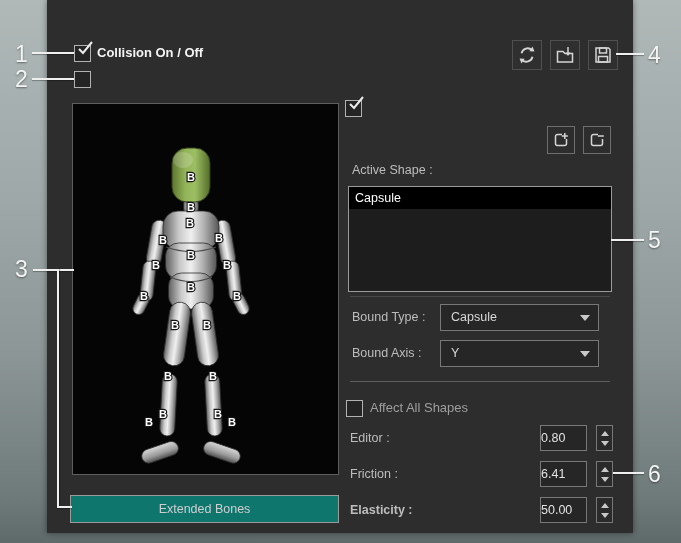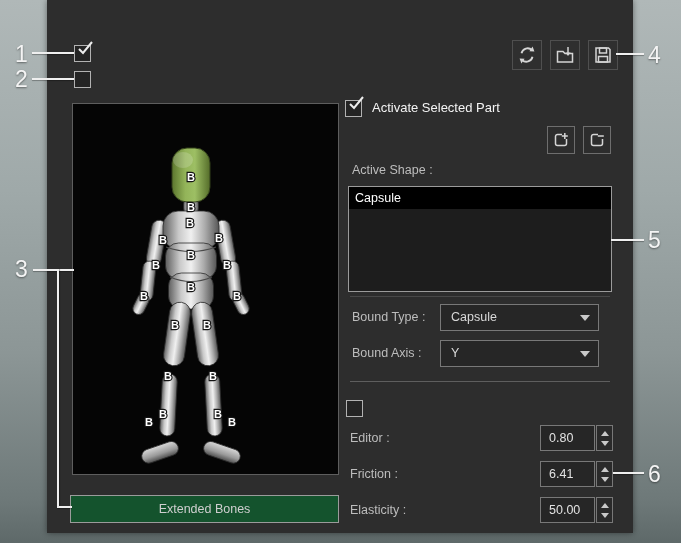--- a/index.html
+++ b/index.html
@@ -27,35 +27,35 @@
     display:flex;align-items:center;justify-content:center;}
   .smallbtn{position:absolute;width:26px;height:26px;border:1px solid #6E6E6E;background:#2D2D2D;
     display:flex;align-items:center;justify-content:center;}
 
   
   .preview{position:absolute;left:25px;top:103px;width:265px;height:370px;background:#050505;border:1px solid #5E5E5E;}
   .preview svg text{font-family:"Liberation Sans",sans-serif;font-size:11px;font-weight:bold;fill:#FFFFFF;
     stroke:#141414;stroke-width:2.4px;paint-order:stroke;text-anchor:middle;}
 
   .extbtn{position:absolute;left:23px;top:495px;width:267px;height:26px;border:1px solid #9B9B9B;
-    background:#14532d;color:#CFCFCF;font-size:12.5px;text-align:center;line-height:26px;}
+    background:#0f766e;color:#CFCFCF;font-size:12.5px;text-align:center;line-height:26px;}
 
   .fieldlabel{position:absolute;font-size:12.5px;color:#BDBDBD;white-space:nowrap;}
 
   .listbox{position:absolute;left:301px;top:186px;width:262px;height:104px;border:1px solid #9B9B9B;background:#1D1D1D;overflow:hidden;}
   .list-item{height:22px;line-height:22px;padding-left:6px;font-size:12.5px;color:#D8D8D8;}
   .list-item.selected{background:#000000;color:#FFFFFF;}
 
   .dropdown{position:absolute;height:25px;width:157px;border:1px solid #787878;background:#262626;}
   .dropdown .val{display:block;line-height:25px;padding-left:10px;font-size:12.5px;color:#D8D8D8;}
   .dd-arrow{position:absolute;right:8px;top:10px;width:0;height:0;
     border-left:5px solid transparent;border-right:5px solid transparent;border-top:6px solid #C9C9C9;}
 
   .valuebox{position:absolute;width:45px;height:24px;border:1px solid #787878;background:#262626;
-    line-height:24px;padding-left:8px;font-size:12.5px;color:#E2E2E2;}
+    line-height:24px;font-size:12.5px;color:#E2E2E2;}
   .spin{position:absolute;width:15px;height:24px;border:1px solid #787878;background:#2A2A2A;
     display:flex;flex-direction:column;align-items:center;justify-content:center;gap:5px;}
   .tri-up{width:0;height:0;border-left:4px solid transparent;border-right:4px solid transparent;border-bottom:5px solid #C9C9C9;}
   .tri-down{width:0;height:0;border-left:4px solid transparent;border-right:4px solid transparent;border-top:5px solid #C9C9C9;}
 
   .divider{position:absolute;height:1px;background:#5E5E5E;}
   .divider.faint{background:#484848;}
 
   
   .num{position:absolute;color:#F4F4F4;font-size:23px;text-shadow:0 1px 2px rgba(0,0,0,.45);}
@@ -66,20 +66,21 @@
 <body>
 
 <div class="dialog">
 
 
   <span class="cb checked" style="left:27px;top:45px;">
     <svg class="tick" width="19" height="17" viewBox="0 0 19 17">
       <path d="M3 9 L7 13 L16 2" stroke="#ECECEC" stroke-width="2" fill="none"></path>
     </svg>
   </span>
+  <span class="cblabel white bold" style="left:50px;top:45px;">Collision On / Off</span>
 
   <span class="cb" style="left:27px;top:71px;">
     
   </span>
 
   <span class="iconbtn" style="left:465px;top:40px;">
     <svg width="20" height="20" viewBox="0 0 20 20" fill="none" stroke="#D5D5D5" stroke-width="1.8">
       <path d="M4.5 8.2 A6.2 6.2 0 0 1 15 5.2"></path>
       <polygon points="15.6,1.6 17.4,6.6 12.4,6.2" fill="#D5D5D5" stroke="none"></polygon>
       <path d="M15.5 11.8 A6.2 6.2 0 0 1 5 14.8"></path>
@@ -180,21 +181,20 @@
     </svg>
   </div>
 
   <div class="extbtn">Extended Bones</div>
 
   <span class="cb checked" style="left:298px;top:100px;">
     <svg class="tick" width="19" height="17" viewBox="0 0 19 17">
       <path d="M3 9 L7 13 L16 2" stroke="#ECECEC" stroke-width="2" fill="none"></path>
     </svg>
   </span>
-  <span class="cblabel white" style="left:325px;top:100px;">Activate Selected Part</span>
 
   <span class="smallbtn" style="left:500px;top:126px;">
     <svg width="18" height="18" viewBox="0 0 18 18" fill="none" stroke="#D5D5D5" stroke-width="1.5">
       <path d="M10 3.5 H5.5 A2 2 0 0 0 3.5 5.5 V12.5 A2 2 0 0 0 5.5 14.5 H12.5 A2 2 0 0 0 14.5 12.5 V8"></path>
       <path d="M12.8 2 V8 M9.8 5 H15.8"></path>
     </svg>
   </span>
   <span class="smallbtn" style="left:536px;top:126px;">
     <svg width="18" height="18" viewBox="0 0 18 18" fill="none" stroke="#D5D5D5" stroke-width="1.5">
       <path d="M10 3.5 H5.5 A2 2 0 0 0 3.5 5.5 V12.5 A2 2 0 0 0 5.5 14.5 H12.5 A2 2 0 0 0 14.5 12.5 V8"></path>
@@ -219,36 +219,37 @@
   <div class="dropdown" style="left:393px;top:340px;">
     <span class="val">Y</span>
     <span class="dd-arrow"></span>
   </div>
 
   <div class="divider" style="left:303px;top:381px;width:260px;"></div>
 
   <span class="cb" style="left:299px;top:400px;">
     
   </span>
+  <span class="cblabel" style="left:323px;top:400px;">Affect All Shapes</span>
 
   <span class="fieldlabel" style="left:303px;top:431px;">Editor :</span>
   <div class="valuebox" style="left:493px;top:425px;">0.80</div>
   <div class="spin" style="left:549px;top:425px;">
     <span class="tri-up"></span>
     <span class="tri-down"></span>
   </div>
 
   <span class="fieldlabel" style="left:303px;top:467px;">Friction :</span>
   <div class="valuebox" style="left:493px;top:461px;">6.41</div>
   <div class="spin" style="left:549px;top:461px;">
     <span class="tri-up"></span>
     <span class="tri-down"></span>
   </div>
 
-  <span class="fieldlabel" style="left:303px;top:503px;">Elasticity :</span>
+  <span class="fieldlabel" style="left:303px;top:503px;font-weight:bold;">Elasticity :</span>
   <div class="valuebox" style="left:493px;top:497px;">50.00</div>
   <div class="spin" style="left:549px;top:497px;">
     <span class="tri-up"></span>
     <span class="tri-down"></span>
   </div>
 
 </div>
 
 <span class="num" style="left:15px;top:41px;">1</span>
 <span class="num" style="left:15px;top:66px;">2</span>

